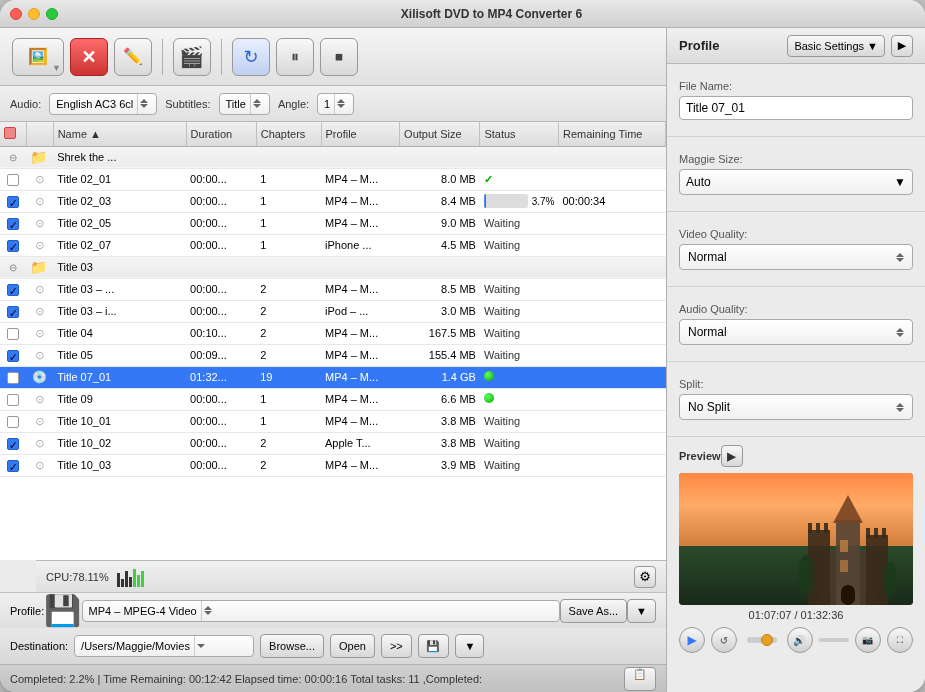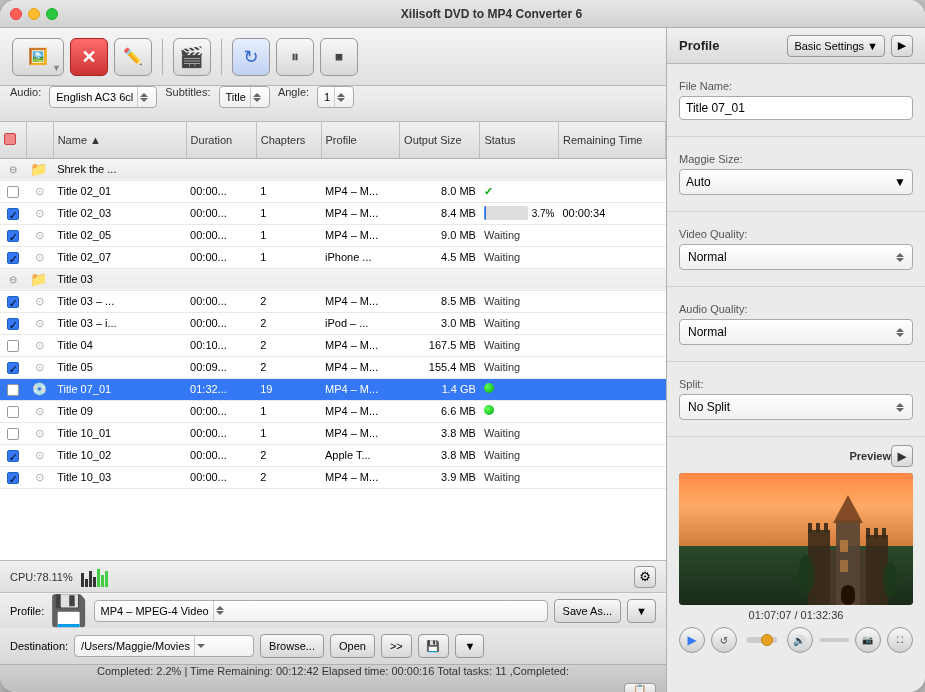--- a/index.html
+++ b/index.html
@@ -81,20 +81,21 @@
     .toolbar-btn.add-btn { color: #888; }
     .toolbar-btn.red-btn { background: linear-gradient(180deg, #ff6b6b, #cc3333); color: white; border-color: #aa2222; }
     .toolbar-btn.film-btn { color: #e8a020; }
     .toolbar-btn.blue-btn { color: #3366cc; background: linear-gradient(180deg, #e8f0ff, #c0d0f0); }
     .toolbar-divider { width: 1px; height: 36px; background: #b0b0b0; margin: 0 4px; }
     .options-row {
       height: 36px;
       background: linear-gradient(180deg, #f0f0f0, #e0e0e0);
       border-bottom: 1px solid #b8b8b8;
       display: flex;
+      align-items: center;
       padding: 0 10px;
       gap: 8px;
       flex-shrink: 0;
       font-size: 11px;
     }
     .options-label { color: #333; font-weight: 500; }
     .options-select-arrow {
       display: inline-flex;
       align-items: center;
       height: 22px;
@@ -124,21 +125,21 @@
       overflow-x: hidden;
       background: white;
     }
     table {
       width: 100%;
       border-collapse: collapse;
       font-size: 11px;
     }
     thead tr {
       background: linear-gradient(180deg, #f0f0f0, #dcdcdc);
-      height: 36px;
+      height: 24px;
     }
     thead th {
       border-right: 1px solid #c0c0c0;
       border-bottom: 1px solid #b0b0b0;
       padding: 0 4px;
       text-align: left;
       font-weight: 500;
       color: #333;
       white-space: nowrap;
     }
@@ -163,34 +164,34 @@
     .bottom-bar {
       height: 32px;
       background: linear-gradient(180deg, #f0f0f0, #e0e0e0);
       border-top: 1px solid #b8b8b8;
       display: flex;
       align-items: center;
       padding: 0 10px;
       gap: 8px;
       font-size: 11px;
       flex-shrink: 0;
+      margin-left: 36px;
     }
     .cpu-text { color: #333; font-weight: 500; }
     .cpu-bars { display: flex; gap: 1px; align-items: flex-end; height: 20px; }
     .cpu-bar { width: 3px; background: #333; }
     .cpu-bar.green { background: #44cc44; }
     .gear-btn { margin-left: auto; width: 22px; height: 22px; border: 1px solid #999; border-radius: 4px; background: linear-gradient(180deg, #f8f8f8, #d8d8d8); display: flex; align-items: center; justify-content: center; cursor: pointer; font-size: 13px; }
     .profile-row {
       height: 36px;
       background: linear-gradient(180deg, #f0f0f0, #e0e0e0);
       border-top: 1px solid #c0c0c0;
       display: flex;
       align-items: center;
       padding: 0 10px;
-      gap: 6px;
       font-size: 11px;
       flex-shrink: 0;
     }
     .dest-row {
       height: 36px;
       background: linear-gradient(180deg, #e8e8e8, #d8d8d8);
       display: flex;
       align-items: center;
       padding: 0 10px;
       gap: 6px;
@@ -210,21 +211,20 @@
       height: 28px;
       background: linear-gradient(180deg, #d0d0d0, #c0c0c0);
       border-top: 1px solid #b0b0b0;
       display: flex;
       align-items: center;
       padding: 0 10px;
       font-size: 11px;
       color: #333;
       flex-shrink: 0;
       gap: 6px;
-      flex-direction: column;
     }
     .right-panel {
       width: 258px;
       background: #ebebeb;
       display: flex;
       flex-direction: column;
       overflow-y: auto;
       flex-shrink: 0;
     }
     .panel-header {
@@ -297,21 +297,21 @@
       display: flex;
       align-items: center;
       justify-content: space-between;
       cursor: pointer;
     }
     .stepper-arrows { display: flex; flex-direction: column; gap: 1px; }
     .preview-section {
       padding: 8px 12px;
       flex: 1;
     }
-    .preview-label { font-size: 11px; font-weight: bold; color: #333; margin-bottom: 6px; display: flex; align-items: center; justify-content: flex-end; }
+    .preview-label { font-size: 11px; font-weight: bold; color: #333; margin-bottom: 6px; display: flex; align-items: center; justify-content: flex-start; }
     .preview-image {
       width: 234px;
       height: 132px;
       background: linear-gradient(135deg, #1a2a4a 0%, #2a4a6a 30%, #4a6a8a 50%, #3a5a3a 70%, #2a3a2a 100%);
       border-radius: 4px;
       overflow: hidden;
       position: relative;
     }
     .preview-sky {
       position: absolute;

